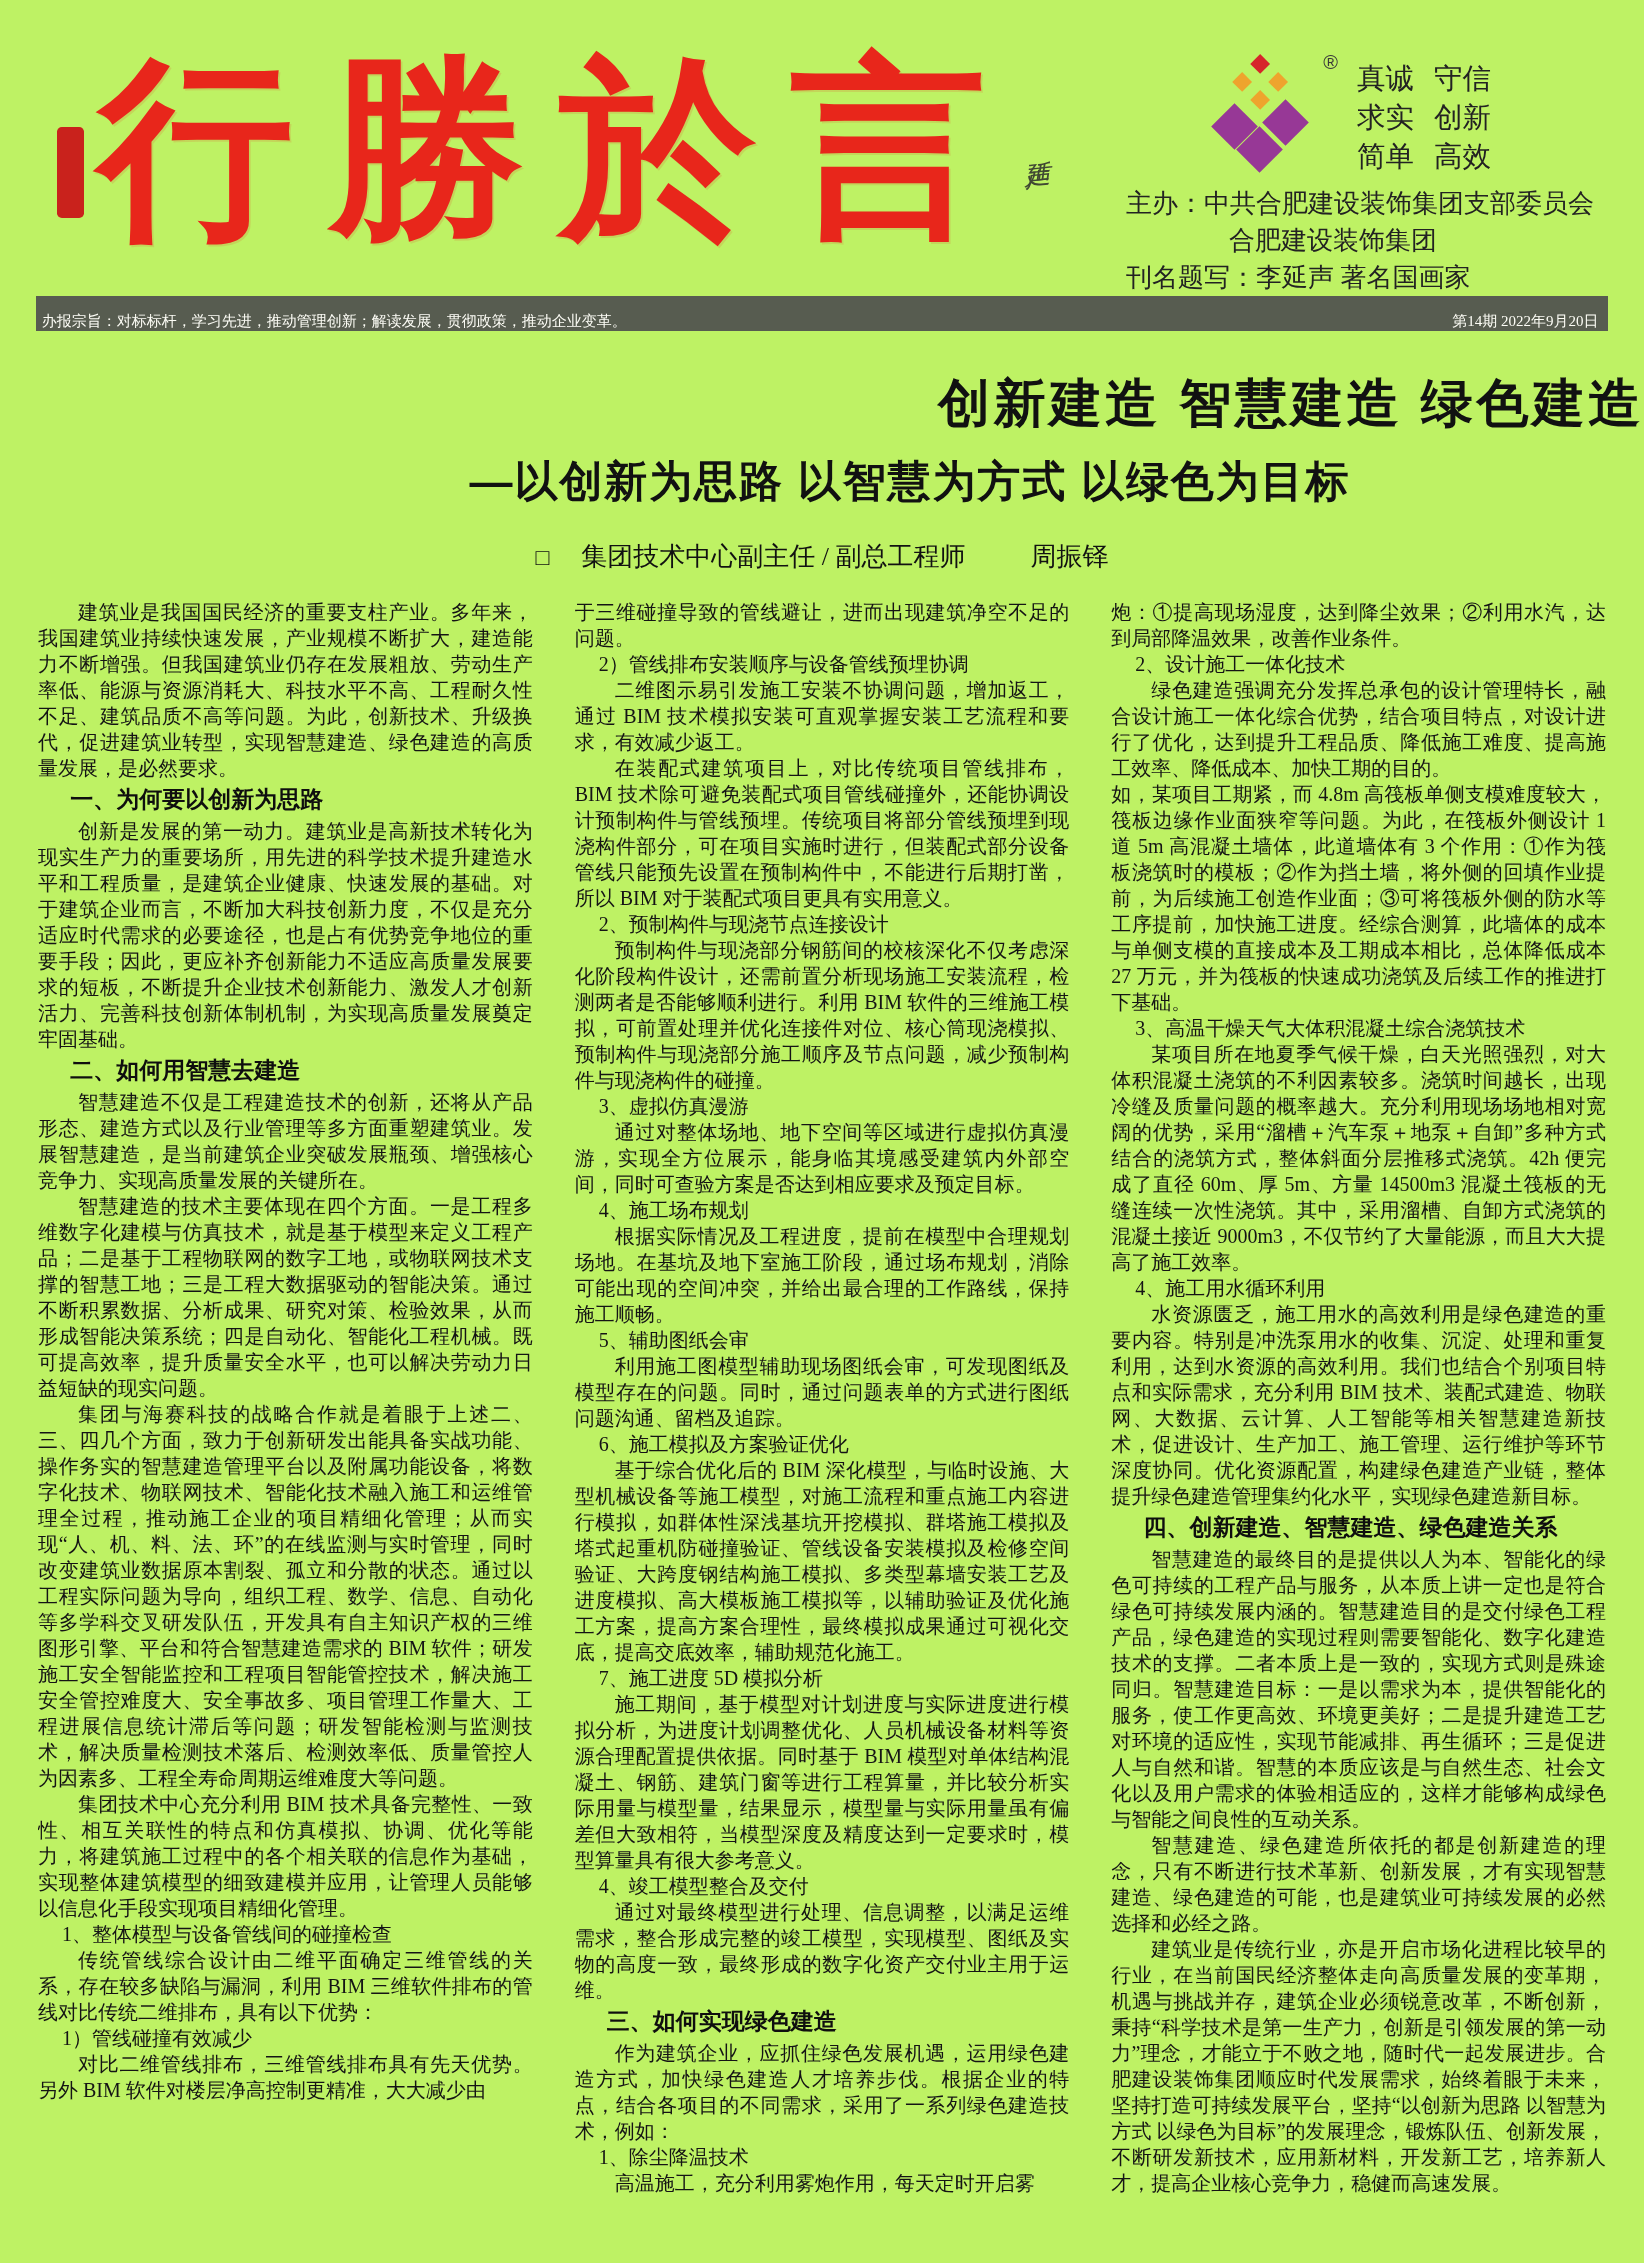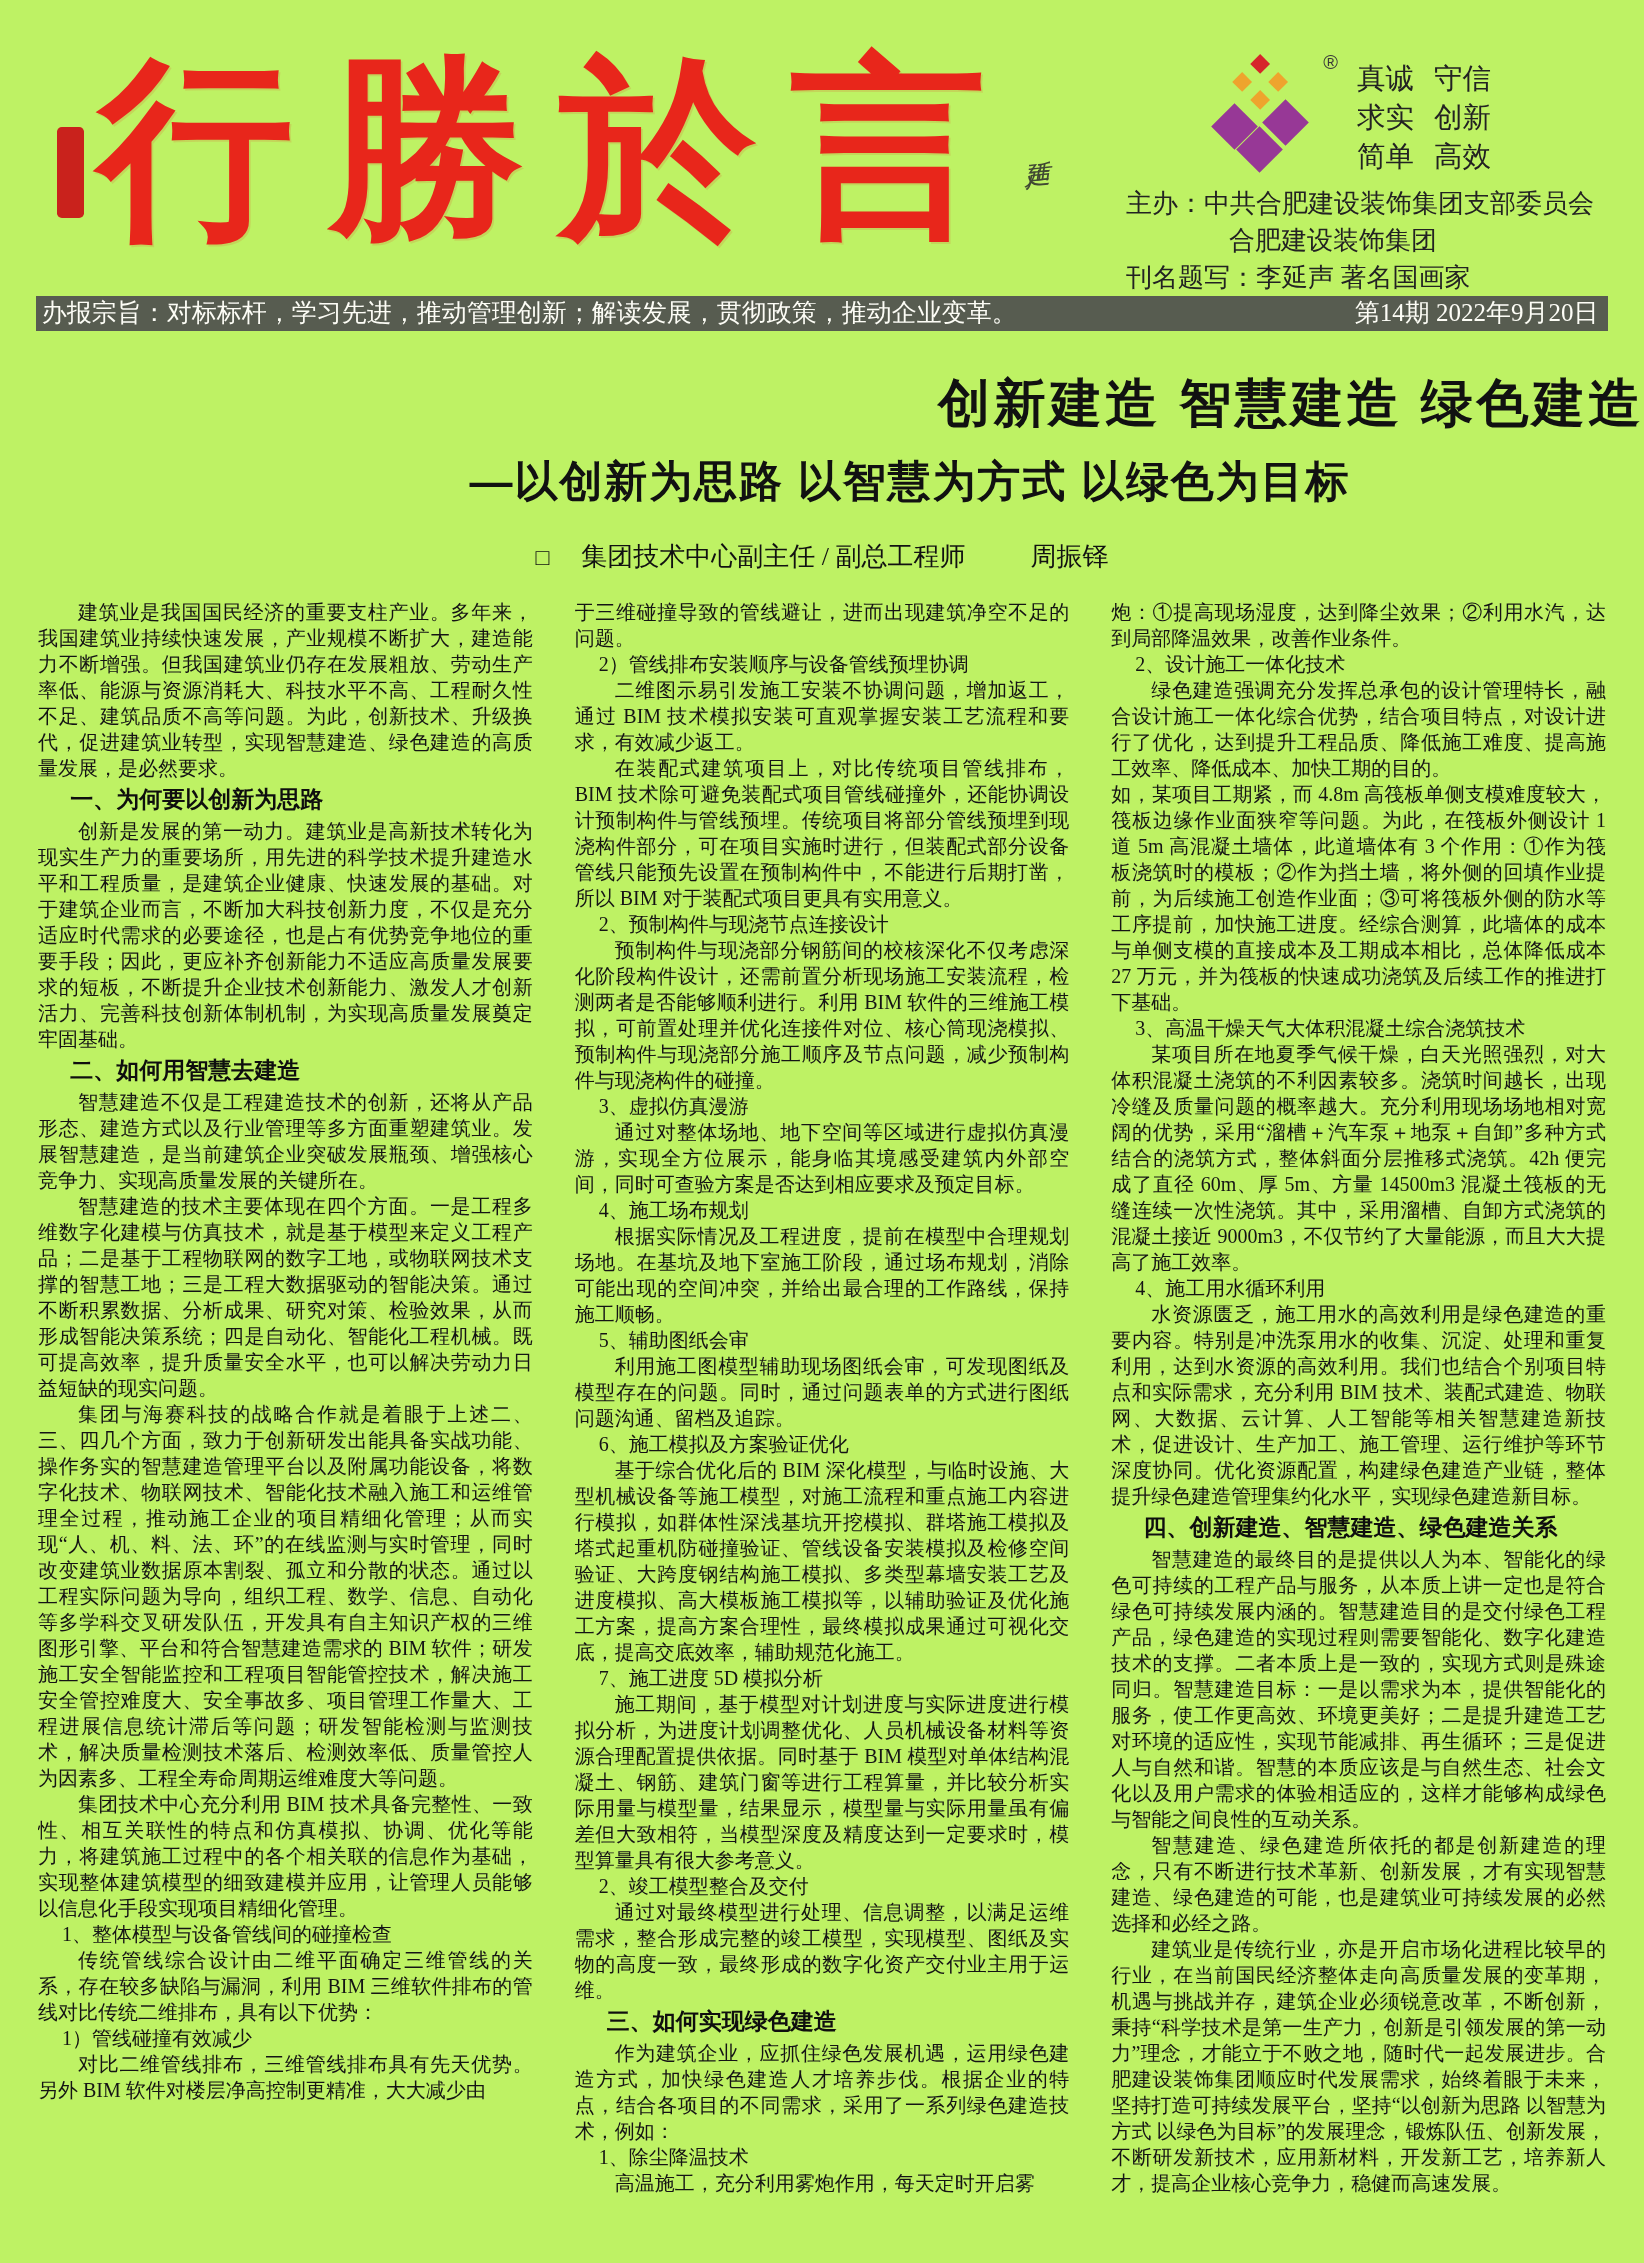--- a/index.html
+++ b/index.html
@@ -45,22 +45,22 @@
   .d.p3  { width:33px; height:33px; background:#973896; left:33px; top:80px; }
   .reg { position:absolute; right:-25px; top:-1.9px; font-size:20px; color:#3a3a3a;
          font-family:"Liberation Sans",sans-serif; }
   .motto { margin-left:44px; margin-top:5.7px; font-size:28.5px; line-height:39px; color:#222; }
   .motto-row span:first-child { margin-right:20px; }
   .pub-lines { margin-top:9px; font-size:26px; line-height:37px; color:#222; white-space:nowrap; }
   .pub-line.indent { padding-left:103px; }
   
   .banner {
     margin:11.4px 36px 0 36px; height:35px; background:#575c50; color:#fdfdf6;
-    display:flex; align-items:flex-start; justify-content:space-between;
-    padding:0 9.5px 0 5.7px; font-size:25px;
+    display:flex; align-items:flex-end; justify-content:space-between;
+    padding:0 9.5px 0 5.7px; font-size:15px;
     font-family:"Liberation Serif","DejaVu Serif",serif;
   }
   
   .article-head { margin-top:38px; font-family:"Liberation Sans","DejaVu Sans",sans-serif; }
   .a-title { text-align:right; font-size:52px; letter-spacing:3.8px; color:#111; font-weight:bold; }
   .a-subtitle { text-align:center; font-size:43px; font-weight:bold; color:#111;
                 margin-top:13.3px; padding-left:176px; letter-spacing:1.9px; }
   .byline { display:flex; justify-content:center; align-items:baseline; margin-top:28.5px;
             font-size:26px; color:#111; font-family:"Liberation Serif",serif; }
   .byline .marker { margin-right:32px; font-size:23px; }
@@ -161,21 +161,21 @@
         <p class="blk blk-sub">3、虚拟仿真漫游</p>
         <p class="blk blk-p">通过对整体场地、地下空间等区域进行虚拟仿真漫游，实现全方位展示，能身临其境感受建筑内外部空间，同时可查验方案是否达到相应要求及预定目标。</p>
         <p class="blk blk-sub">4、施工场布规划</p>
         <p class="blk blk-p">根据实际情况及工程进度，提前在模型中合理规划场地。在基坑及地下室施工阶段，通过场布规划，消除可能出现的空间冲突，并给出最合理的工作路线，保持施工顺畅。</p>
         <p class="blk blk-sub">5、辅助图纸会审</p>
         <p class="blk blk-p">利用施工图模型辅助现场图纸会审，可发现图纸及模型存在的问题。同时，通过问题表单的方式进行图纸问题沟通、留档及追踪。</p>
         <p class="blk blk-sub">6、施工模拟及方案验证优化</p>
         <p class="blk blk-p">基于综合优化后的 BIM 深化模型，与临时设施、大型机械设备等施工模型，对施工流程和重点施工内容进行模拟，如群体性深浅基坑开挖模拟、群塔施工模拟及塔式起重机防碰撞验证、管线设备安装模拟及检修空间验证、大跨度钢结构施工模拟、多类型幕墙安装工艺及进度模拟、高大模板施工模拟等，以辅助验证及优化施工方案，提高方案合理性，最终模拟成果通过可视化交底，提高交底效率，辅助规范化施工。</p>
         <p class="blk blk-sub">7、施工进度 5D 模拟分析</p>
         <p class="blk blk-p">施工期间，基于模型对计划进度与实际进度进行模拟分析，为进度计划调整优化、人员机械设备材料等资源合理配置提供依据。同时基于 BIM 模型对单体结构混凝土、钢筋、建筑门窗等进行工程算量，并比较分析实际用量与模型量，结果显示，模型量与实际用量虽有偏差但大致相符，当模型深度及精度达到一定要求时，模型算量具有很大参考意义。</p>
-        <p class="blk blk-sub">2、竣工模型整合及交付</p>
+        <p class="blk blk-sub">4、竣工模型整合及交付</p>
         <p class="blk blk-p">通过对最终模型进行处理、信息调整，以满足运维需求，整合形成完整的竣工模型，实现模型、图纸及实物的高度一致，最终形成的数字化资产交付业主用于运维。</p>
         <p class="blk blk-h">三、如何实现绿色建造</p>
         <p class="blk blk-p">作为建筑企业，应抓住绿色发展机遇，运用绿色建造方式，加快绿色建造人才培养步伐。根据企业的特点，结合各项目的不同需求，采用了一系列绿色建造技术，例如：</p>
         <p class="blk blk-sub">1、除尘降温技术</p>
         <p class="blk blk-p">高温施工，充分利用雾炮作用，每天定时开启雾</p>
       </div>
     <div class="col">
         <p class="blk blk-cont">炮：①提高现场湿度，达到降尘效果；②利用水汽，达到局部降温效果，改善作业条件。</p>
         <p class="blk blk-sub">2、设计施工一体化技术</p>
         <p class="blk blk-p">绿色建造强调充分发挥总承包的设计管理特长，融合设计施工一体化综合优势，结合项目特点，对设计进行了优化，达到提升工程品质、降低施工难度、提高施工效率、降低成本、加快工期的目的。</p>

